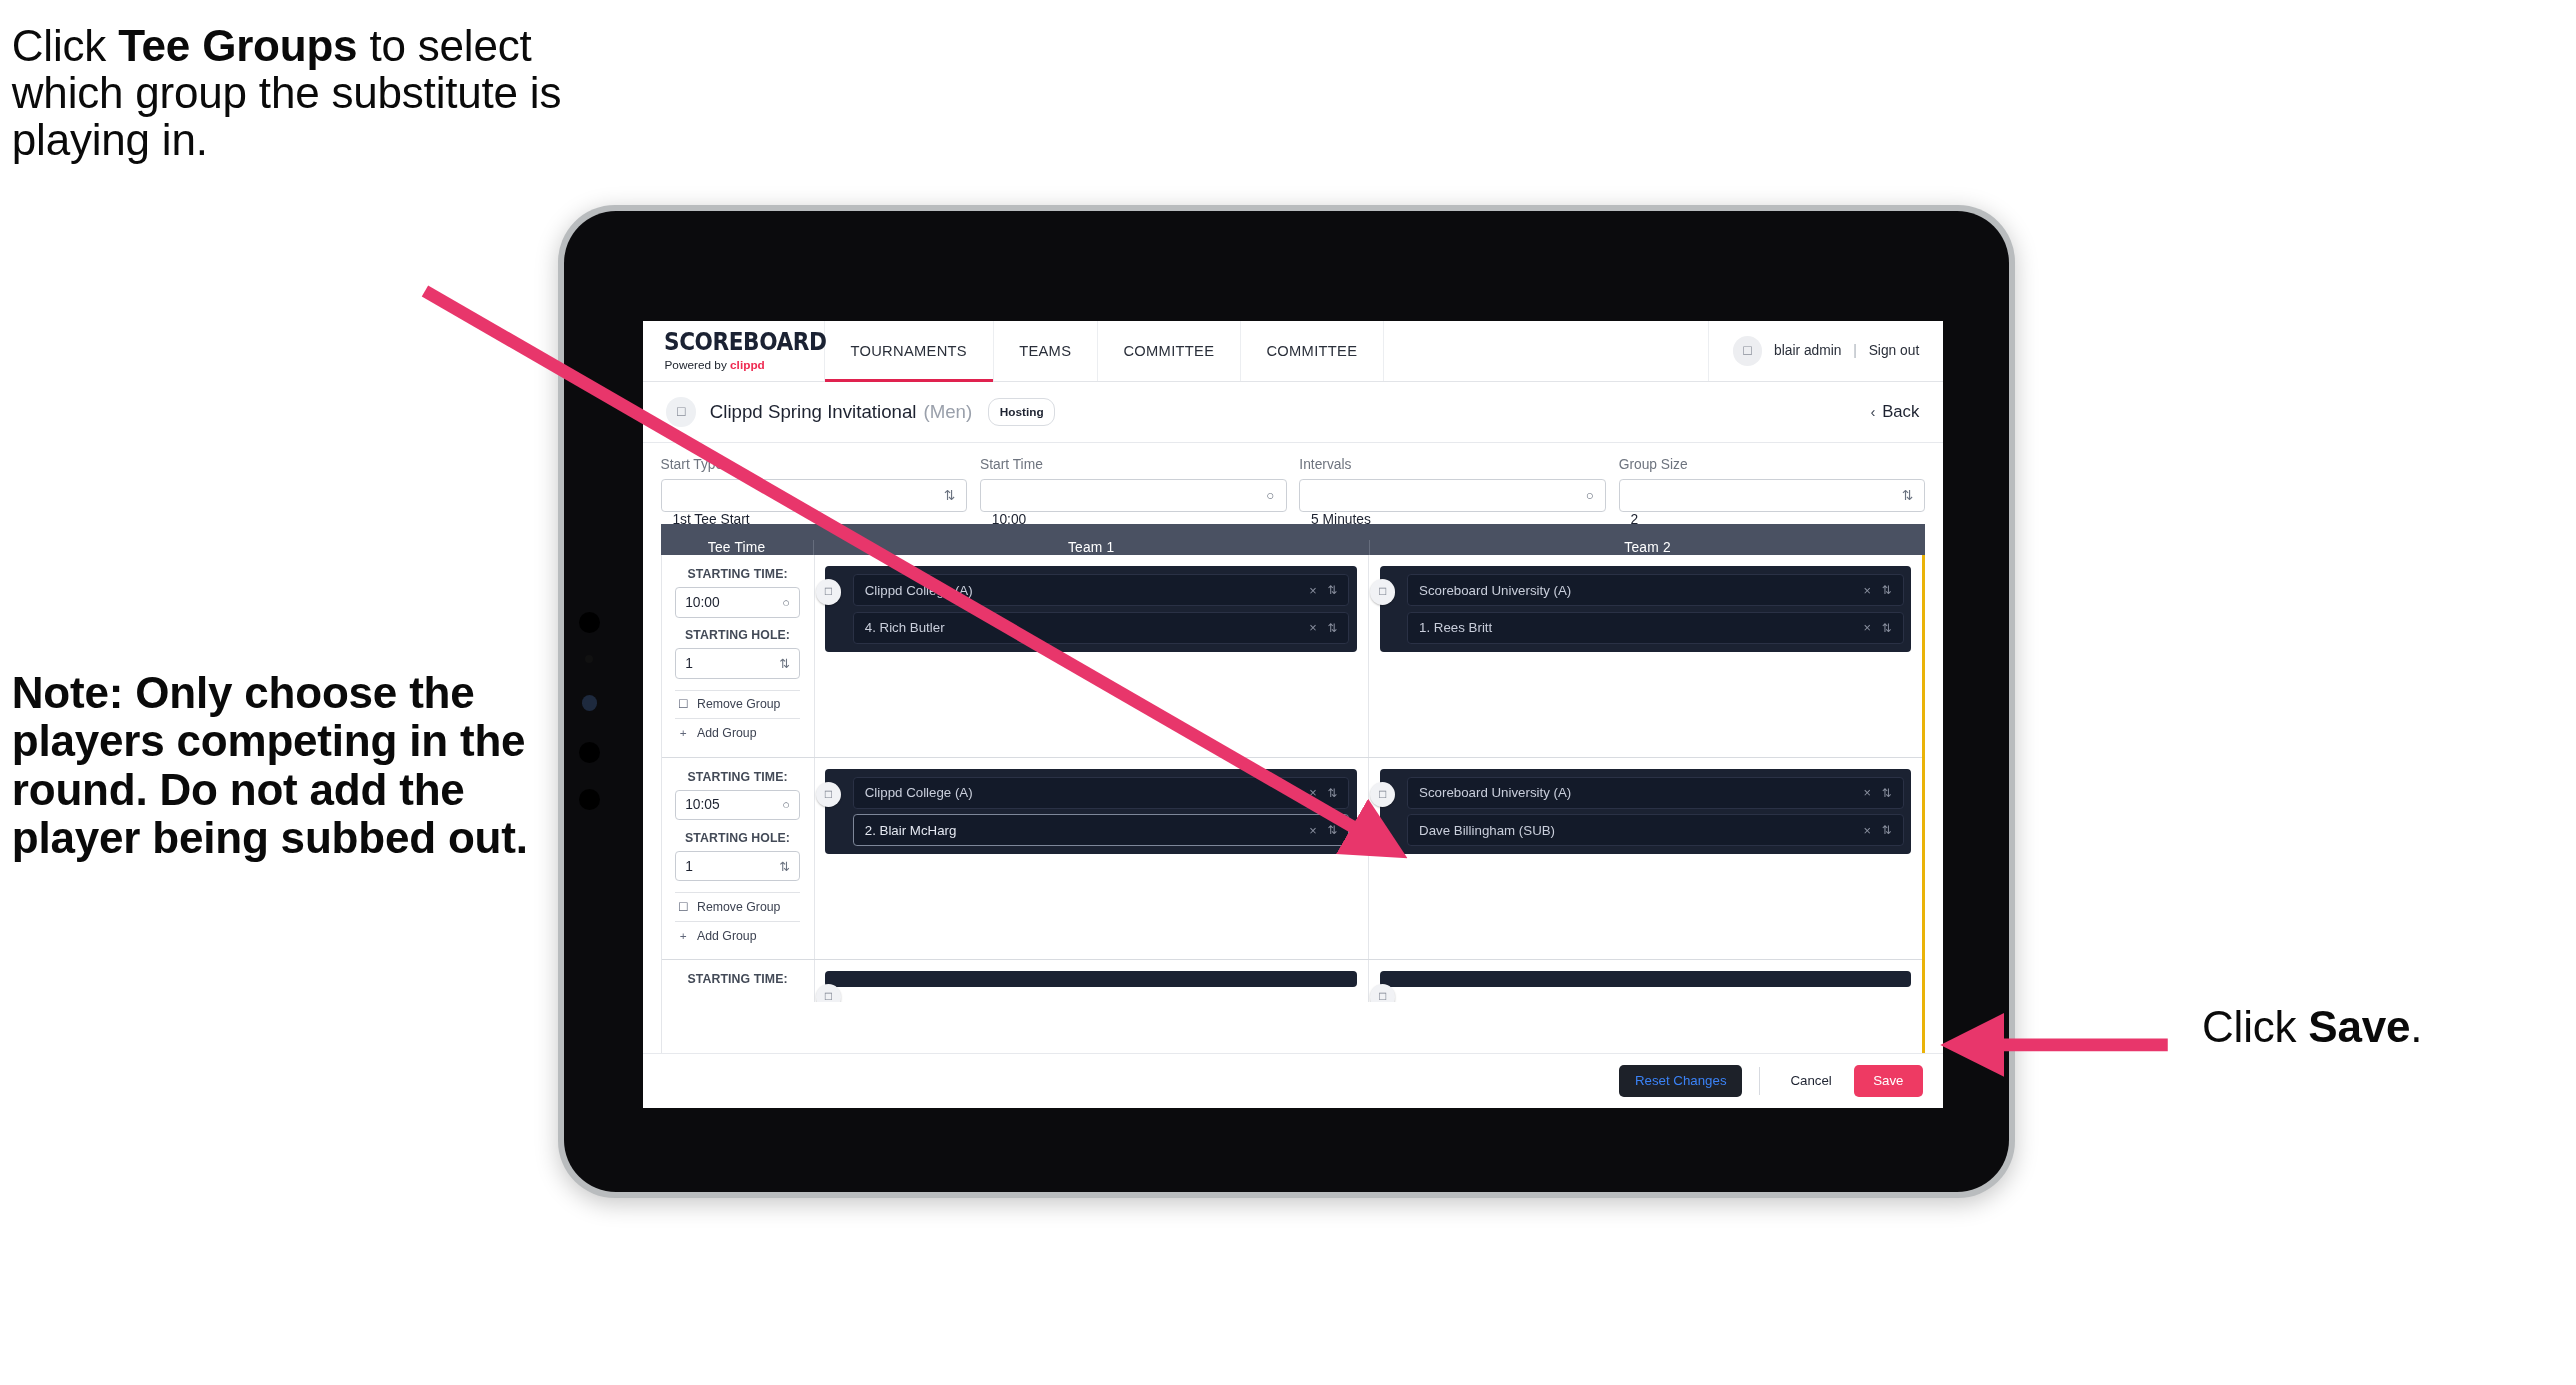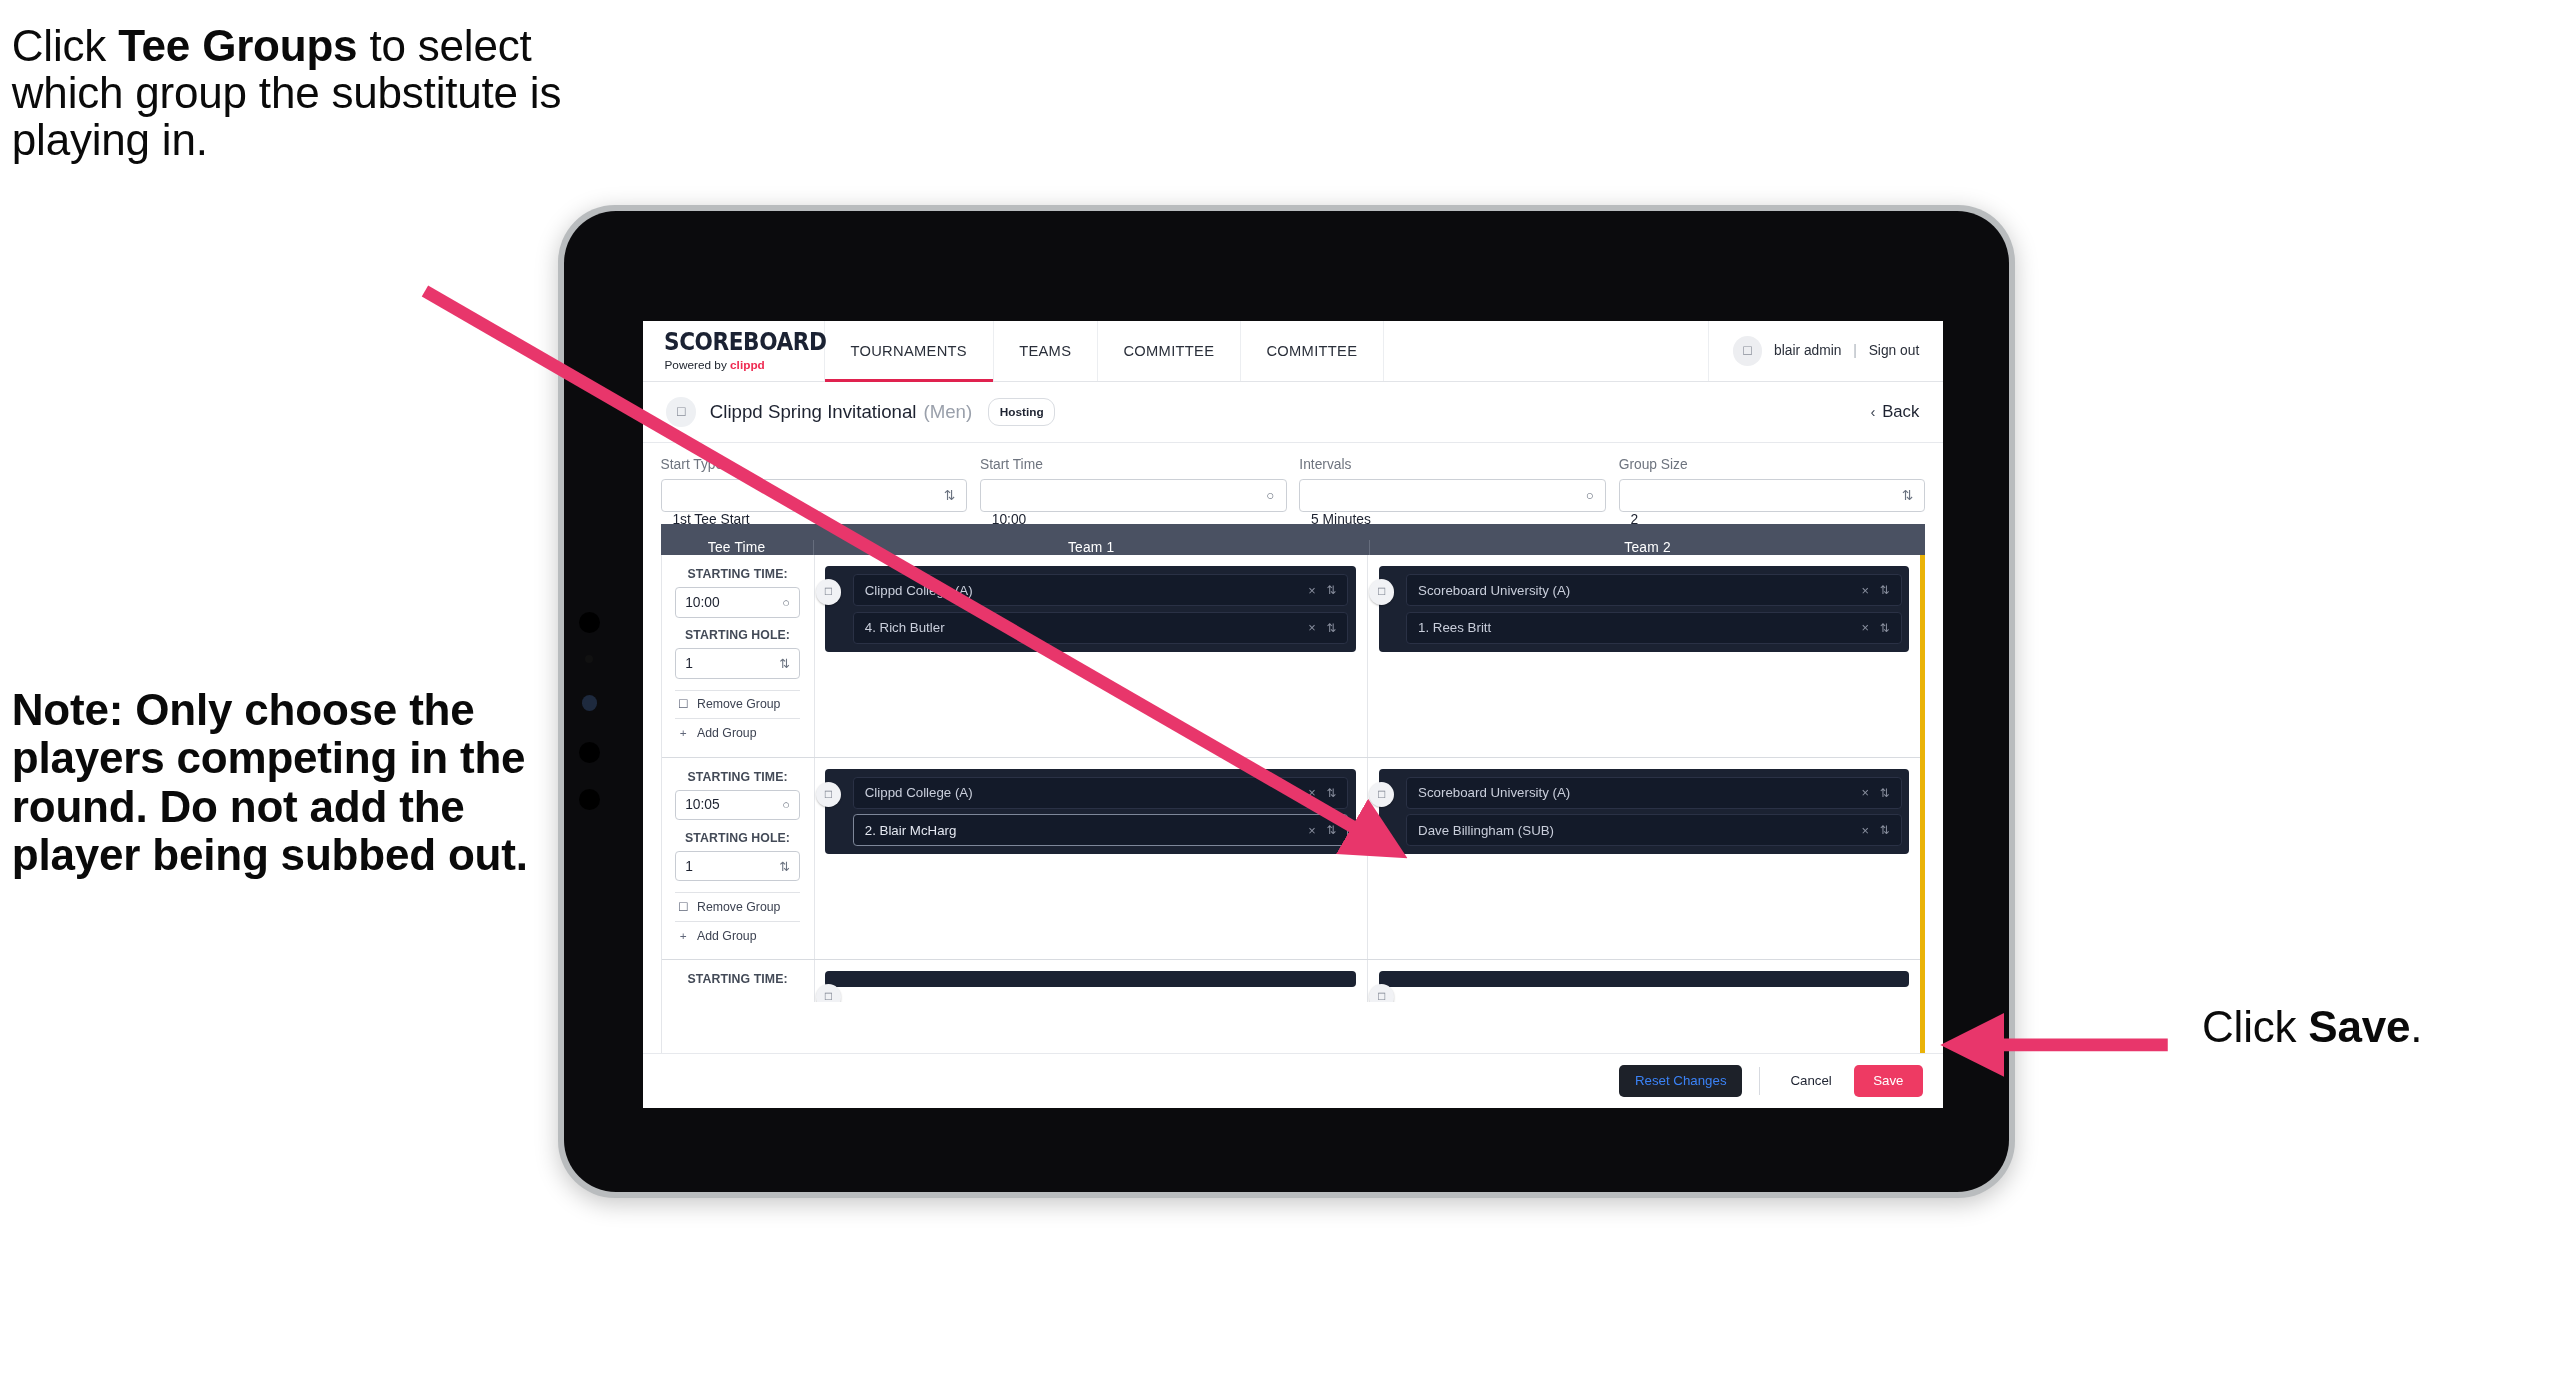--- a/index.html
+++ b/index.html
@@ -15,21 +15,21 @@
   .annot {
     position: absolute;
     color: #0a0a0a;
     font-size: 44px;
     line-height: 1.07;
     letter-spacing: -0.2px;
     font-weight: 400;
   }
   .annot b { font-weight: 700; }
   .annot-1 { left: 11.8px; top: 21.6px; width: 570px; }
-  .annot-2 { left: 11.8px; top: 686px; width: 551px; font-weight: 700; line-height: 1.1; }
+  .annot-2 { left: 11.8px; top: 669px; width: 551px; font-weight: 700; line-height: 1.1; }
   .annot-3 { left: 2202px; top: 1003px; width: 354px; }
 
   
   .tablet {
     position: absolute;
     left: 558px; top: 205px;
     width: 1457px; height: 993px;
     background: #b9bcbe;
     border-radius: 57px;
     padding: 5.9px;
@@ -152,21 +152,21 @@
   .th {
     display:flex; align-items:center; justify-content:center;
     font-size:13.8px; letter-spacing:0.2px;
   }
   .th.tee { width: 153px; flex:0 0 153px; border-right:1px solid #666d7d; }
   .th.team { flex:1; border-right:1px solid #666d7d; }
   .th.team:last-child { border-right:none; }
 
   .tbody {
     flex:1; overflow:hidden; margin: 0 17.7px;
-    border-left:1px solid #e4e6ea; border-right:5px solid #eab308;
+    border-left:1px solid #e4e6ea; border-right:3px solid #eab308;
   }
   .grow {
     display:flex; border-bottom:1px solid #d8dbe0;
     min-height: 146px;
   }
   .grow.partial { min-height: 19.7px; overflow:hidden; border-bottom:none; }
   .gcell-tee {
     width:153px; flex:0 0 153px;
     border-right:1px solid #e4e6ea;
     padding: 11.8px 13.8px 9.8px 13.8px;

